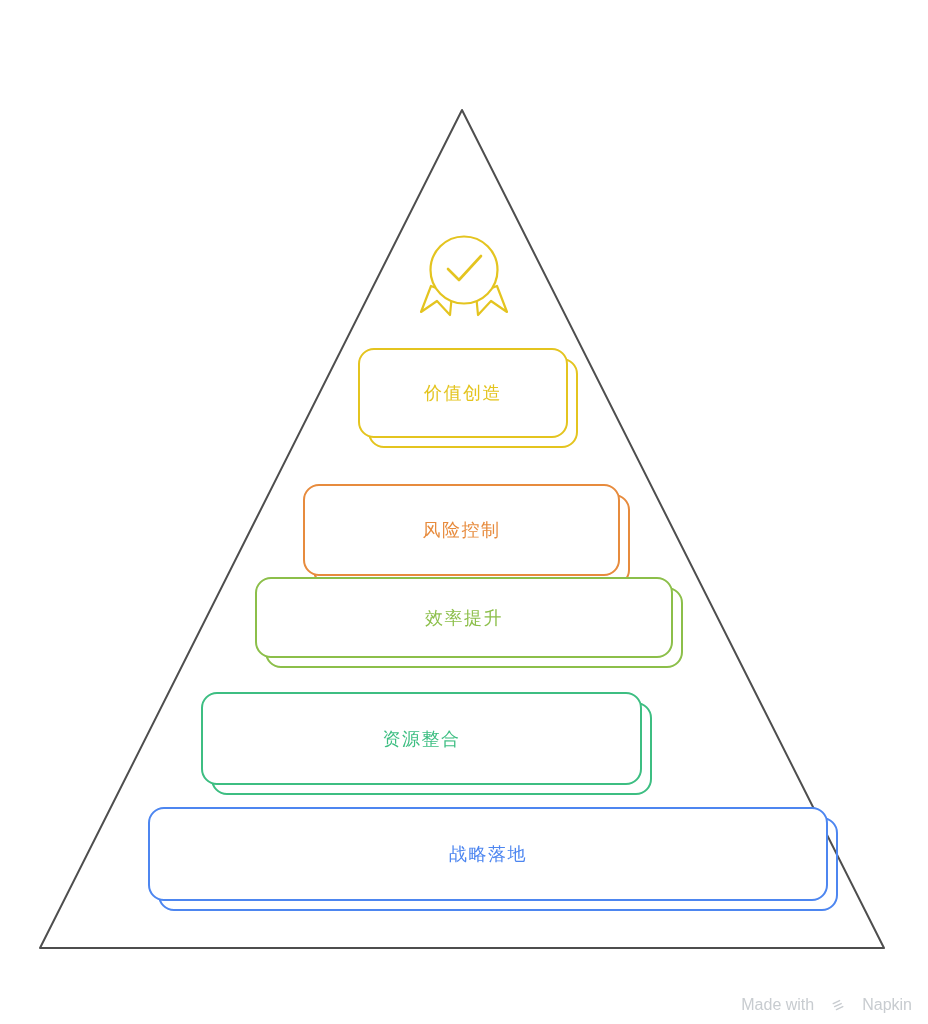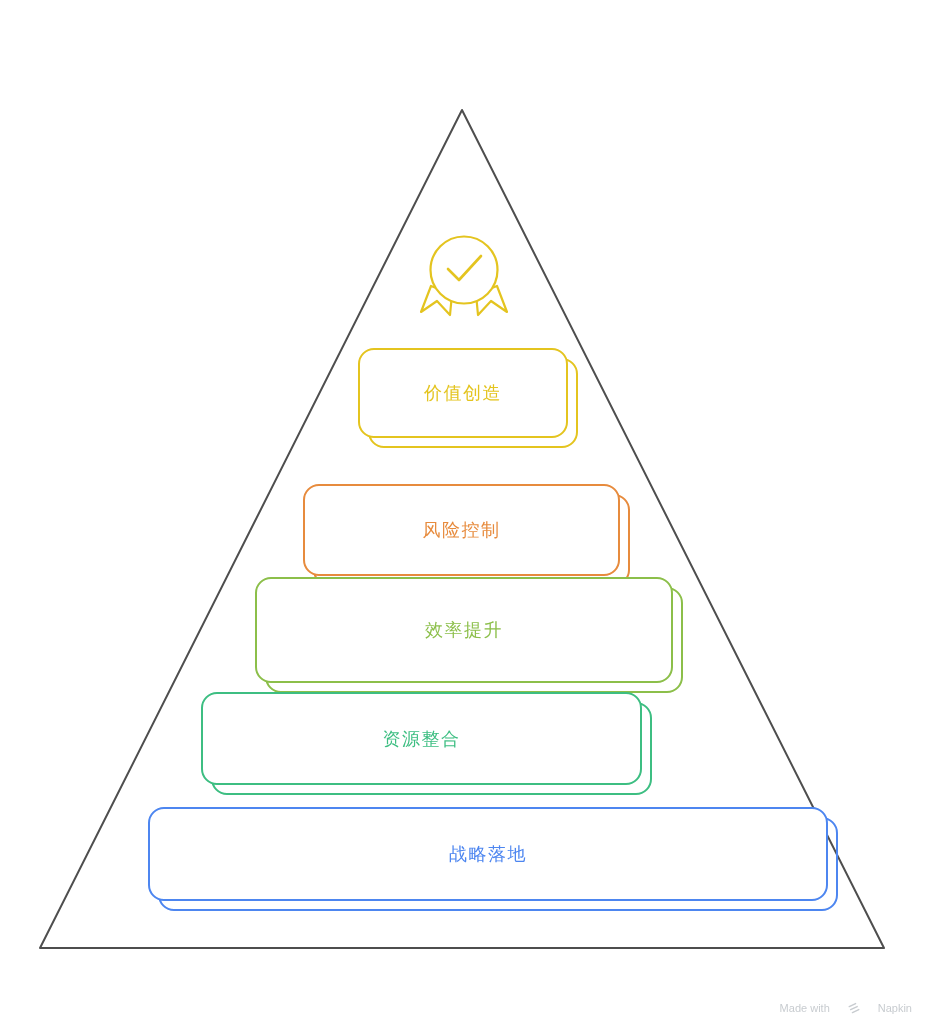--- a/index.html
+++ b/index.html
@@ -39,28 +39,28 @@
     display:flex;align-items:center;justify-content:center;
   }
   .level .label{
     font-size:18px;
     font-weight:400;
     letter-spacing:1.5px;
     color:var(--c);
   }
   .l1{left:358px;top:348px;width:210px;height:90px;}
   .l2{left:303px;top:462px;width:317px;height:92px;margin-top:22px;}
-  .l3{left:255px;top:577px;width:418px;height:106px;border-radius:19px;}
+  .l3{left:255px;top:577px;width:418px;height:81px;border-radius:19px;}
   .l4{left:201px;top:692px;width:441px;height:93px;}
   .l5{left:148px;top:807px;width:680px;height:94px;}
   .credit{
     position:absolute;
     right:16px;bottom:10px;
     display:flex;align-items:center;gap:18px;
-    font-size:11px;
+    font-size:16px;
     color:#C8CCD0;
     user-select:none;
   }
   .credit svg{display:block;}
 </style>
 </head>
 <body>
 
 <div class="canvas" style="--outline: #4E4E4E; --badge: #E4C41F;">
 

